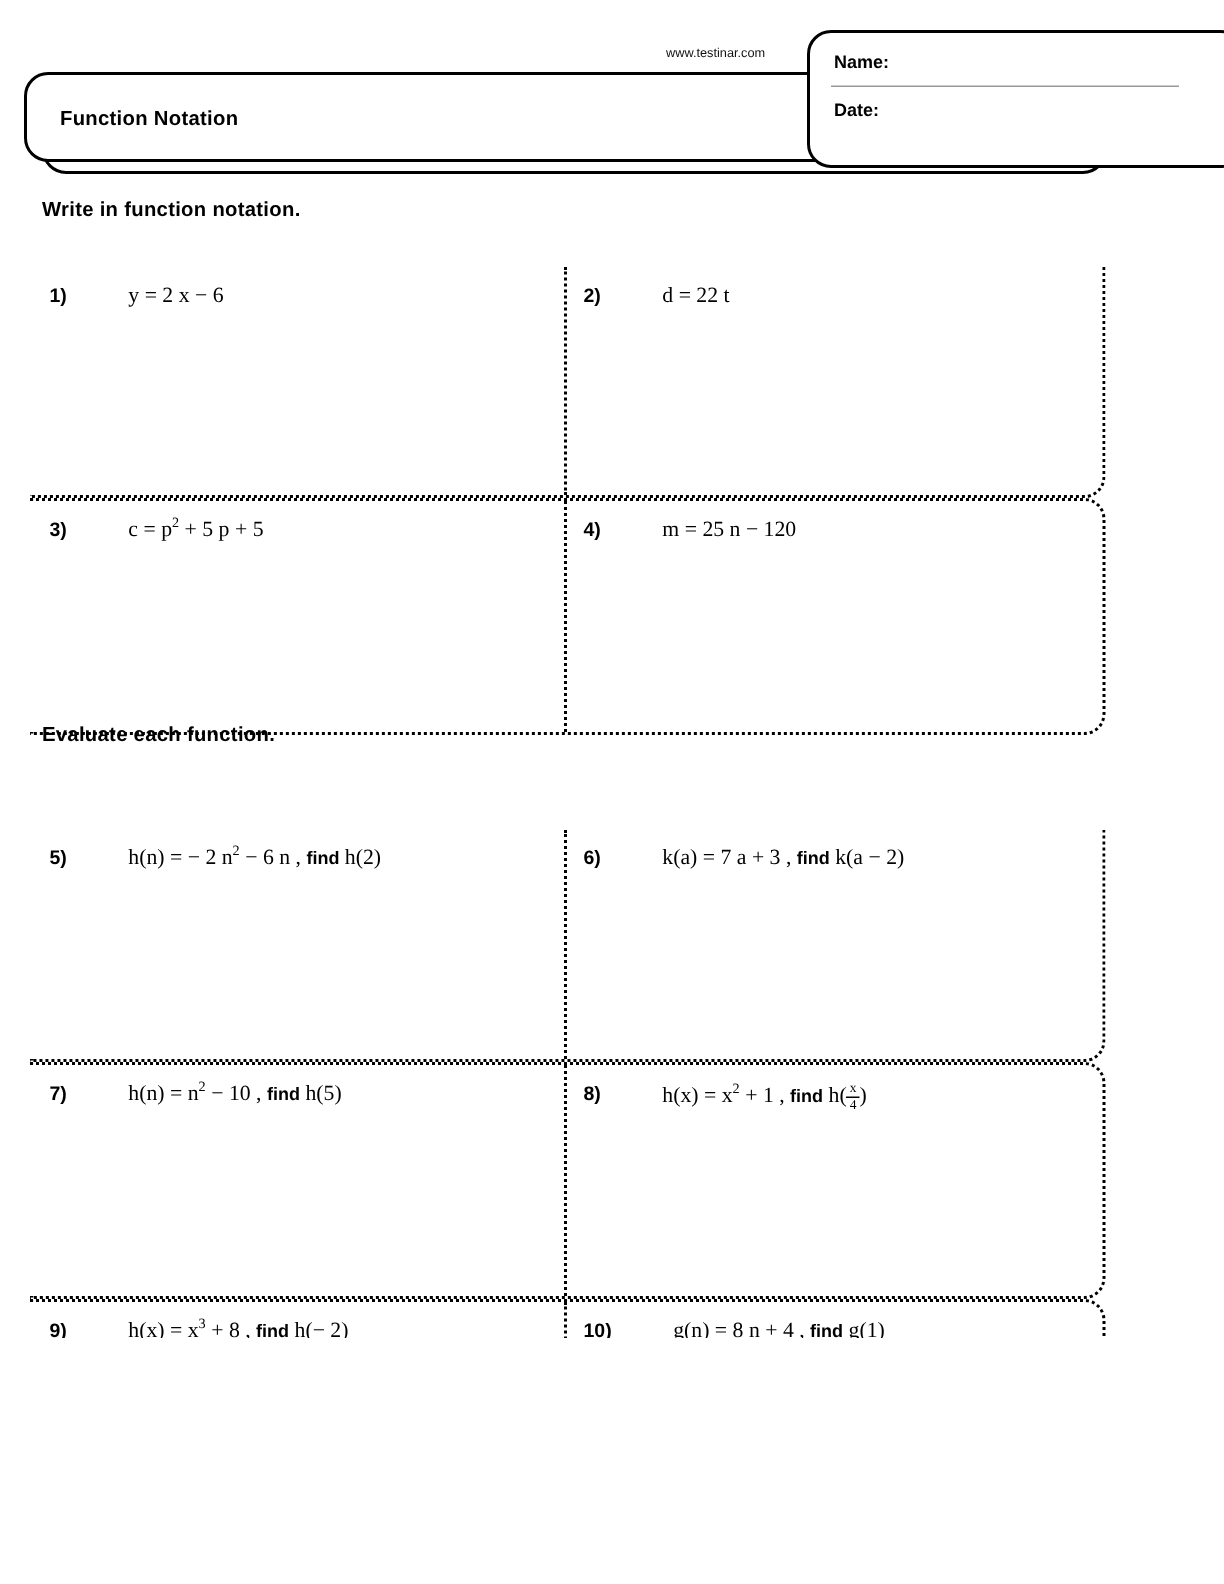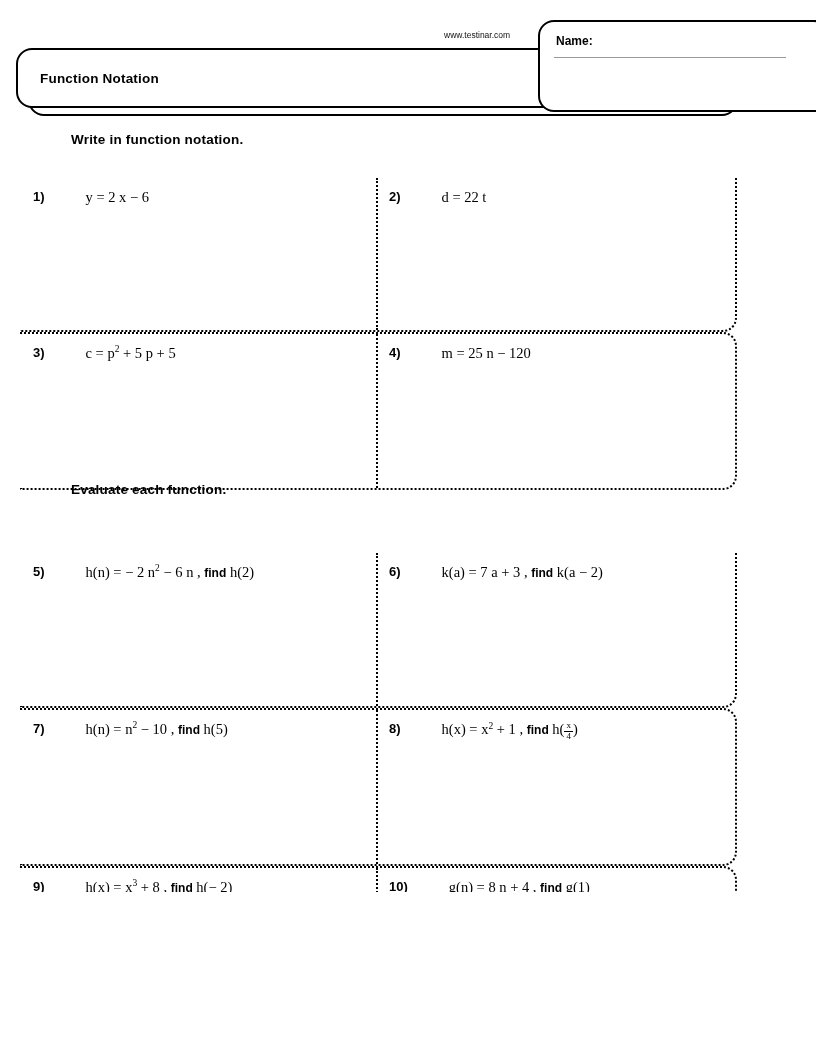--- a/index.html
+++ b/index.html
@@ -15,21 +15,21 @@
              border:2.5px solid #000;border-radius:16px;background:#fff;z-index:2;
              display:flex;align-items:center;}
   .title-box .title{font-weight:bold;font-size:13.5px;padding-left:22px;letter-spacing:.2px;text-align:right;}
   .name-box{position:absolute;left:538px;top:20px;width:256px;height:76px;
             border:2.5px solid #000;border-radius:16px;background:#fff;z-index:3;
             padding:12px 16px 0 16px;}
   .name-box .lbl{font-weight:bold;font-size:12px;}
   .name-line{border:none;border-top:1.5px solid #999;margin:9px 0 8px -2px;width:232px;}
 
   
-  .sec-head{position:absolute;left:28px;font-weight:bold;font-size:13.5px;letter-spacing:.2px;margin-left:43px;}
+  .sec-head{position:absolute;left:28px;font-weight:bold;font-size:13.5px;letter-spacing:.2px;}
   .sec1{top:132px;} .sec2{top:482px;}
 
   
   .prow{position:absolute;left:20px;width:717px;box-sizing:border-box;
         border-right:2px dotted #000;border-bottom:2px dotted #000;
         border-bottom-right-radius:14px;display:flex;}
   .prow.topb{border-top:2px dotted #000;border-top-right-radius:14px;}
   .r1{top:178px;height:154px;}
   .r2{top:332px;height:158px;}
   .r3{top:553px;height:155px;}
@@ -54,20 +54,21 @@
 <div class="page">
 
   <div class="site-url">www.testinar.com</div>
   <div class="title-shadow"></div>
   <div class="title-box">
     <span class="title">Function Notation</span>
   </div>
   <div class="name-box">
     <div class="lbl">Name:</div>
     <hr class="name-line">
+    <div class="lbl">Date:</div>
   </div>
 
   <div class="sec-head sec1">Write in function notation.</div>
   <div class="sec-head sec2">Evaluate each function.</div>
 
   <div class="prow r1">
     <div class="cell left">
       <span class="pnum">1)</span>
       <span class="math">y = 2 x − 6</span>
     </div>

